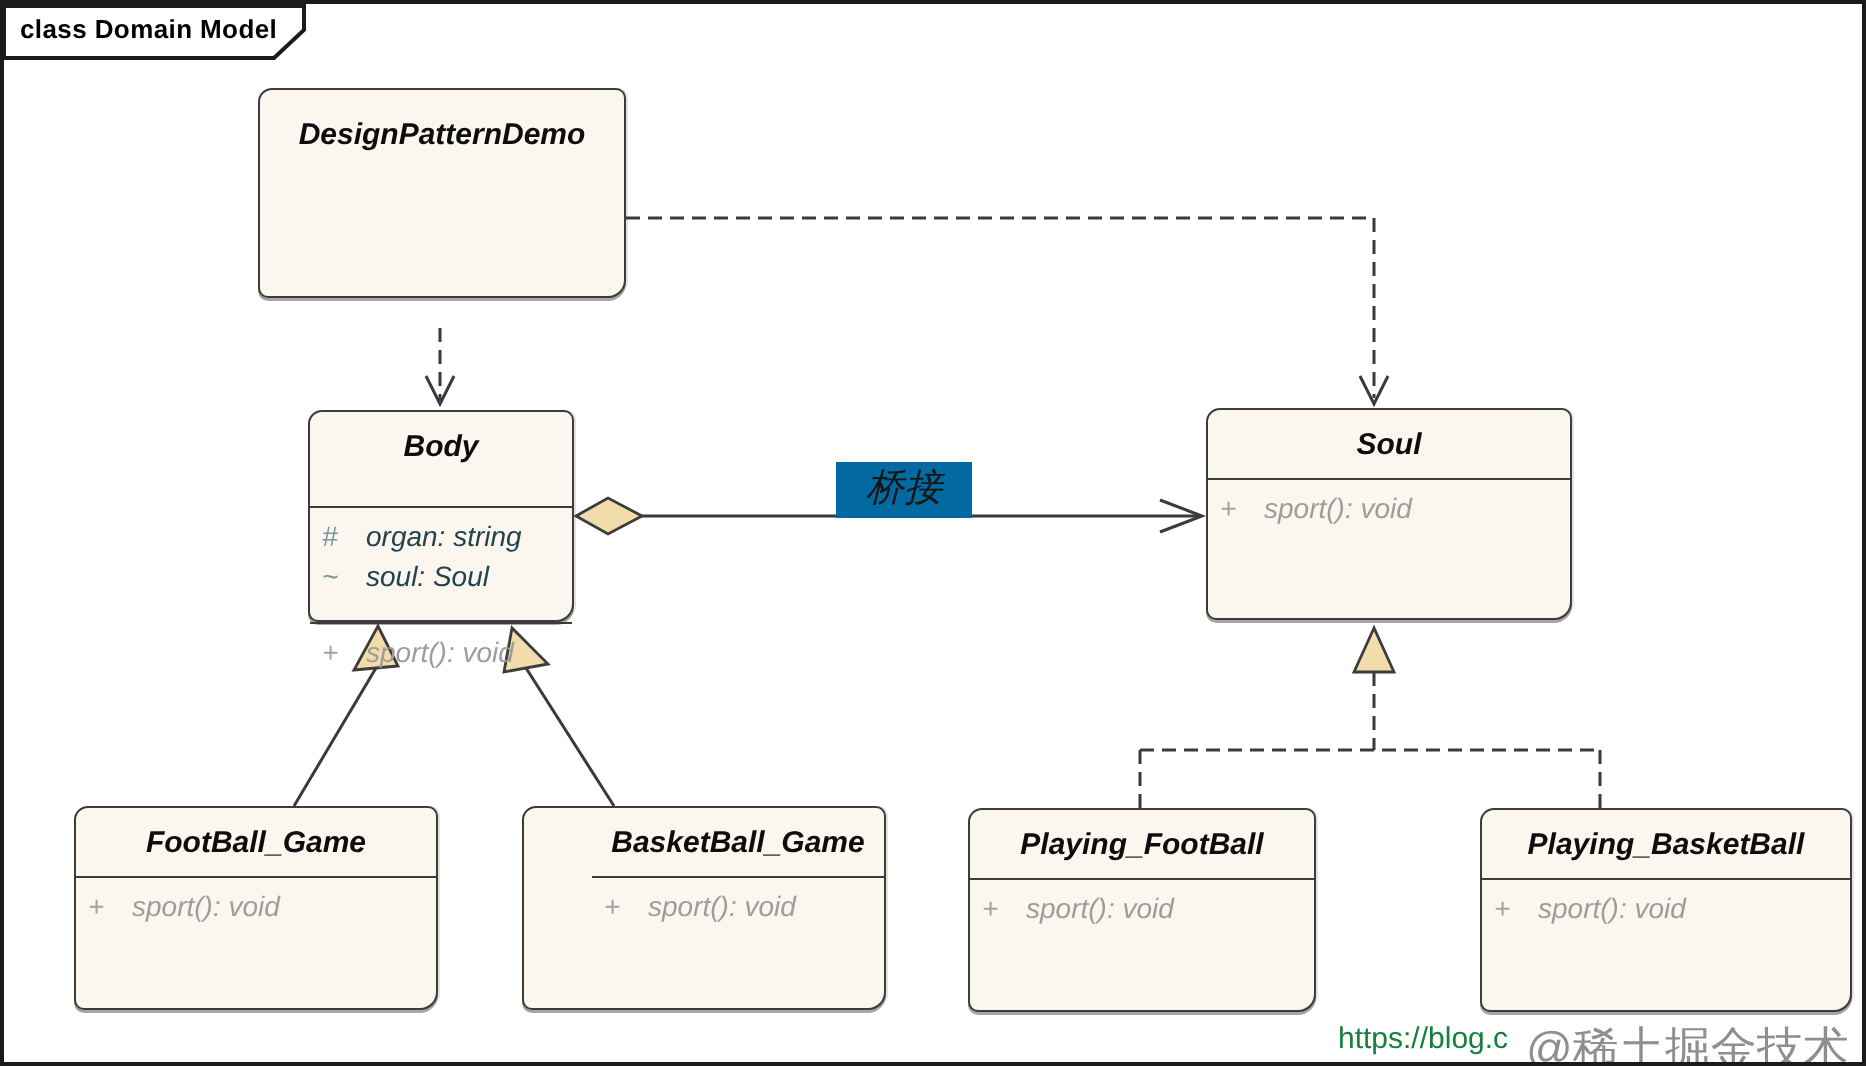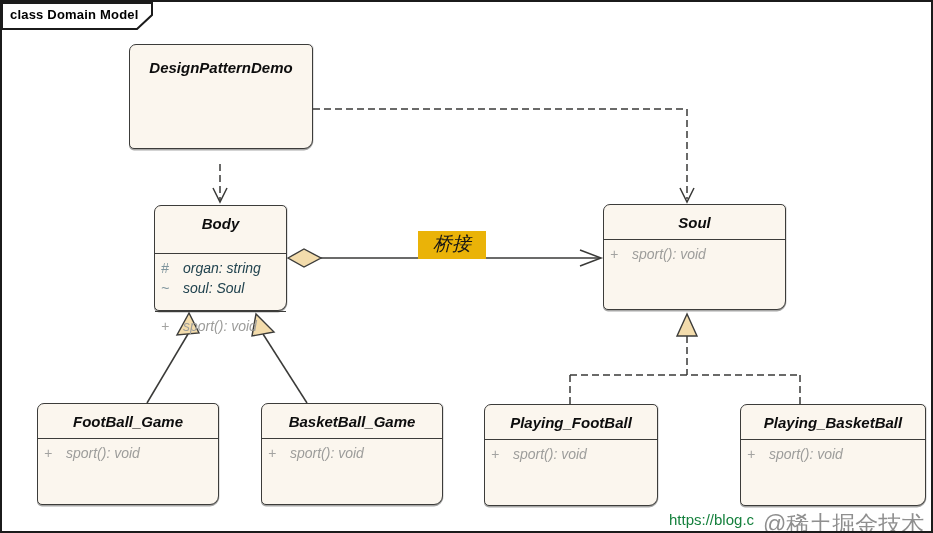--- a/index.html
+++ b/index.html
@@ -28,21 +28,21 @@
   .cmp { border-top:1.5px solid #3c3c3a; padding:4px 6px 2px 6px; box-sizing:border-box; }
   .member { display:flex; font-style:italic; font-size:14px; line-height:20px; }
   .member .vis { width:22px; flex:none; }
   .member.attr { color:#21434f; }
   .member.attr .vis { color:#7e949c; }
   .member.op { color:#9d9d9b; }
   .member.op .vis { color:#a3a3a1; }
 
   .bridge-label {
     position:absolute; left:416px; top:229px; width:64px; text-align:center;
-    font-size:19px; font-style:italic; color:#161616; background:#eab308;
+    font-size:19px; font-style:italic; color:#161616; background:#0369a1;
     padding:0 2px 2px 2px;
   }
 
   .wm-url {
     position:absolute; left:667px; top:509px; font-size:15px; color:#15803d;
   }
   .wm-badge {
     position:absolute; left:761px; top:507px; font-size:23px; color:#8f8f8f;
   }
 </style>
@@ -126,21 +126,21 @@
   <div class="uml-class" style="left:35px; top:401px; width:182px; height:102px;">
     <div class="uml-title" style="height:34px;text-align:right;">FootBall_Game</div>
     <div class="cmp" style="flex:1;">
       <div class="member op">
         <span class="vis">+</span>
         <span>sport(): void</span>
       </div>
     </div>
   </div>
 
-  <div class="uml-class" style="left:259px; top:401px; width:182px; height:102px;">
+  <div class="uml-class" style="left:259px; top:401px; width:182px; height:102px;padding-left:34px;">
     <div class="uml-title" style="height:34px;">BasketBall_Game</div>
     <div class="cmp" style="flex:1;">
       <div class="member op">
         <span class="vis">+</span>
         <span>sport(): void</span>
       </div>
     </div>
   </div>
 
   <div class="uml-class" style="left:482px; top:402px; width:174px; height:102px;">

